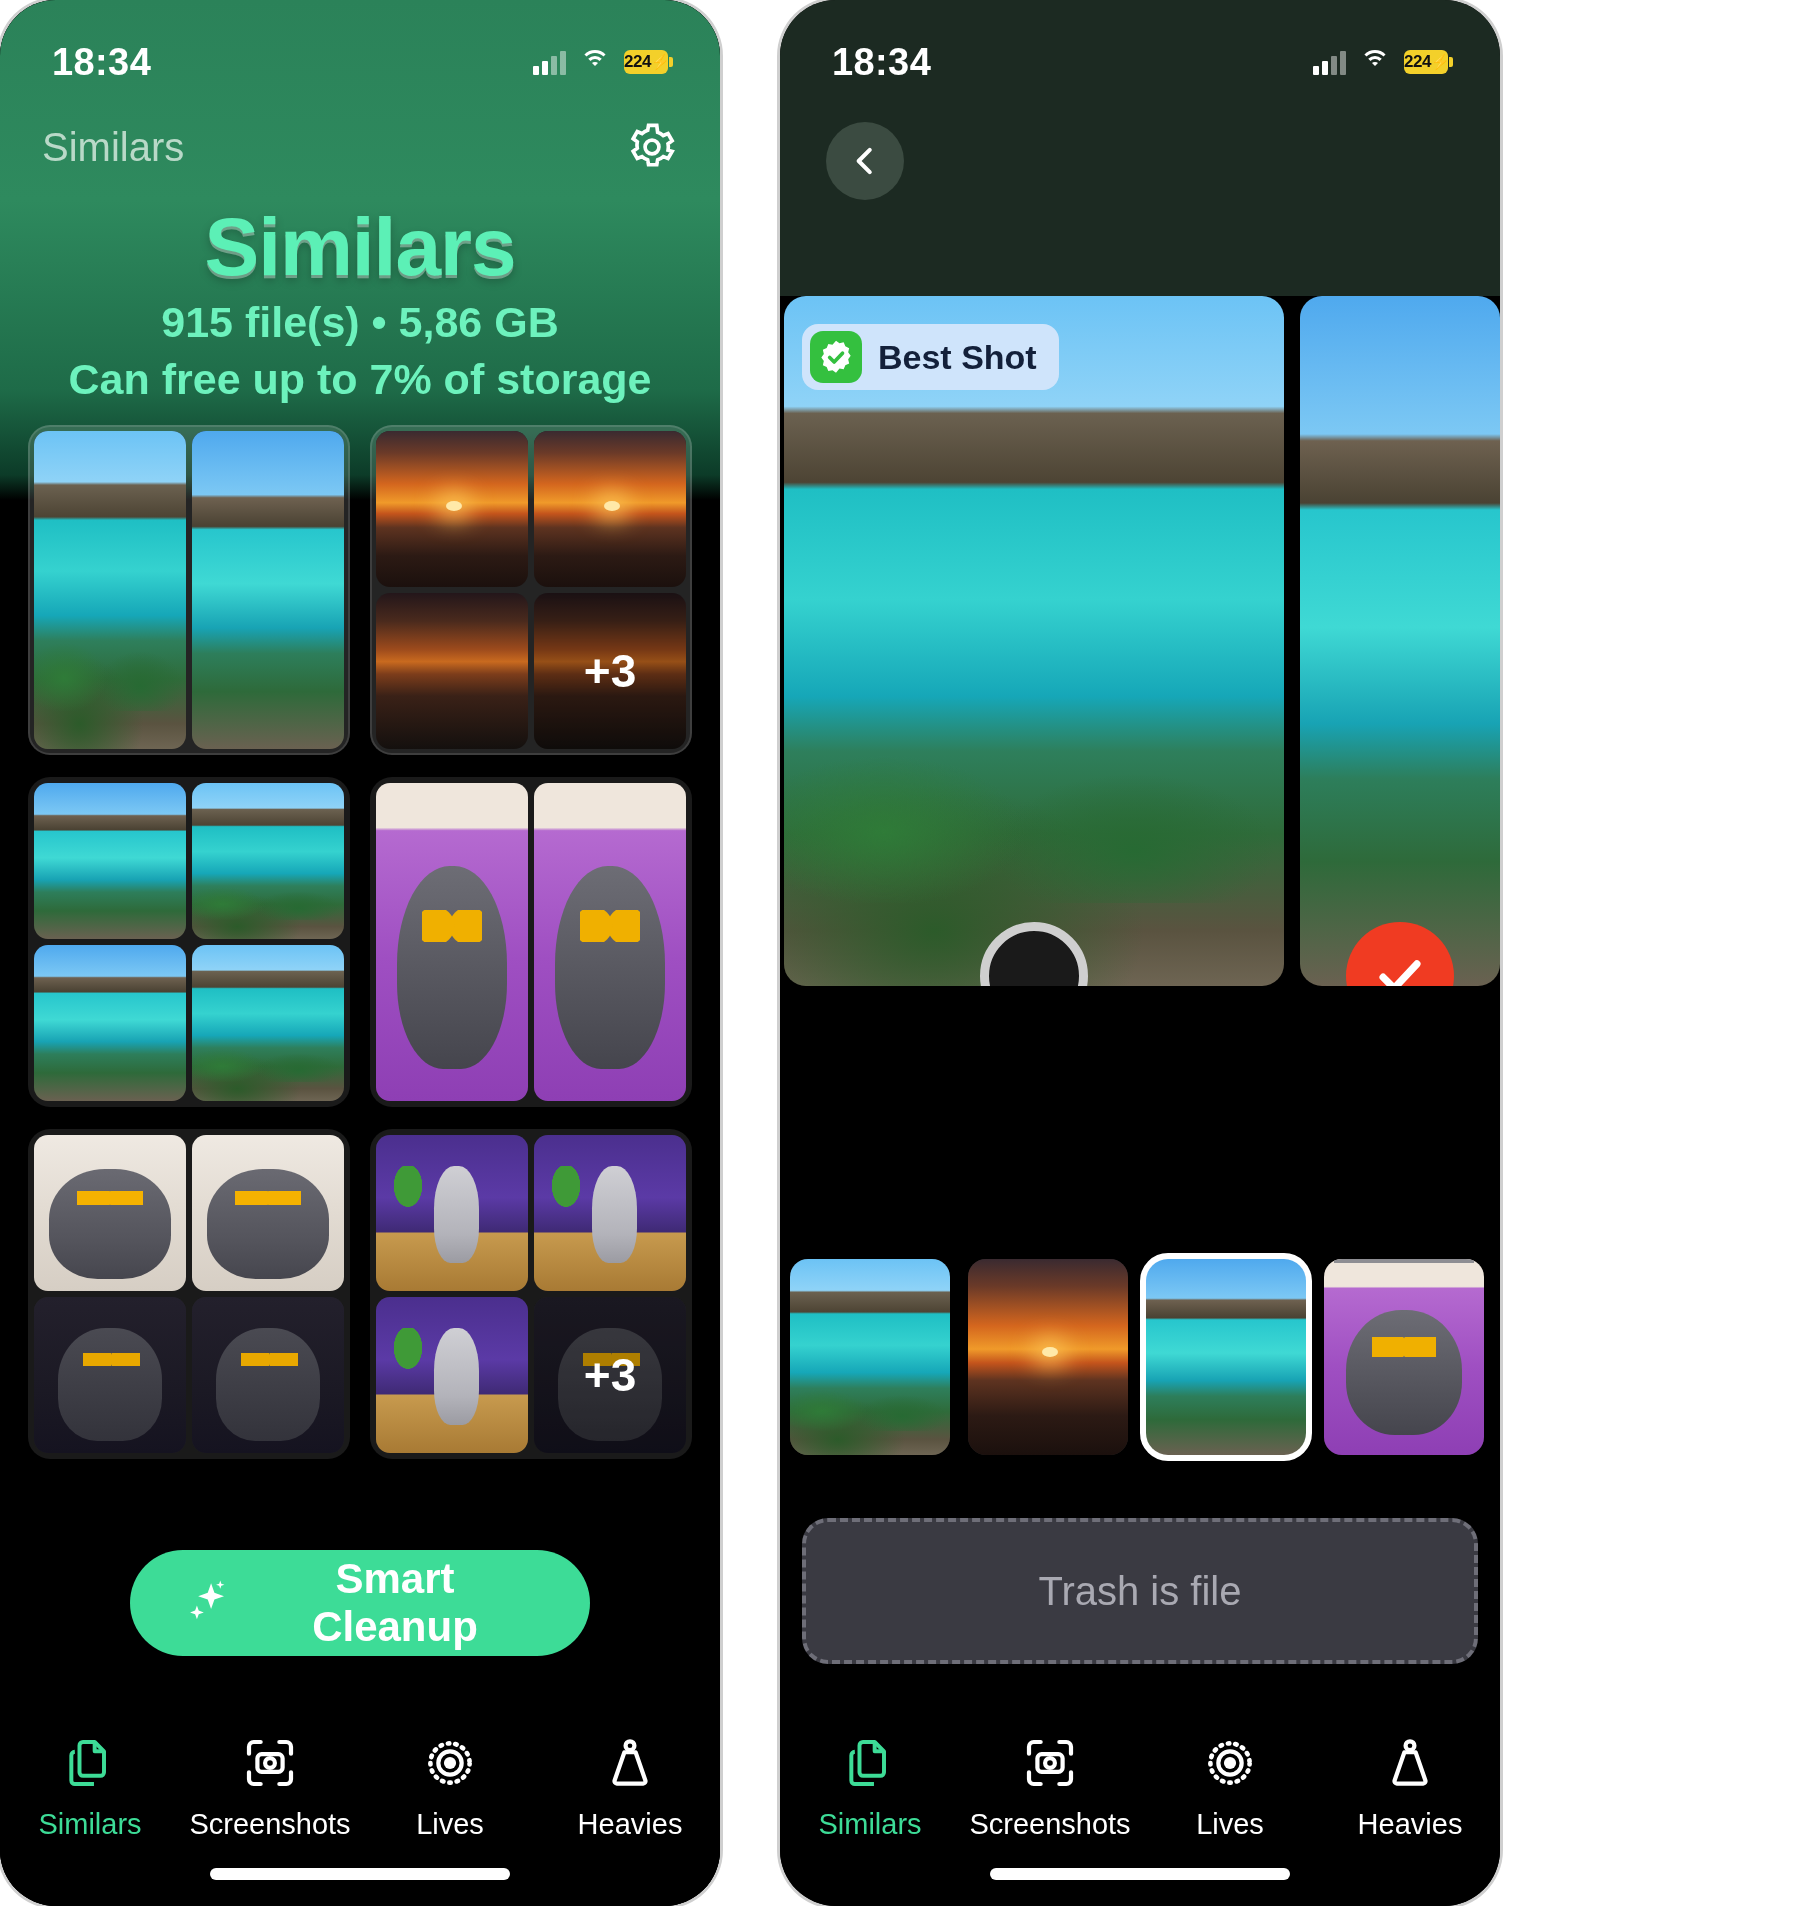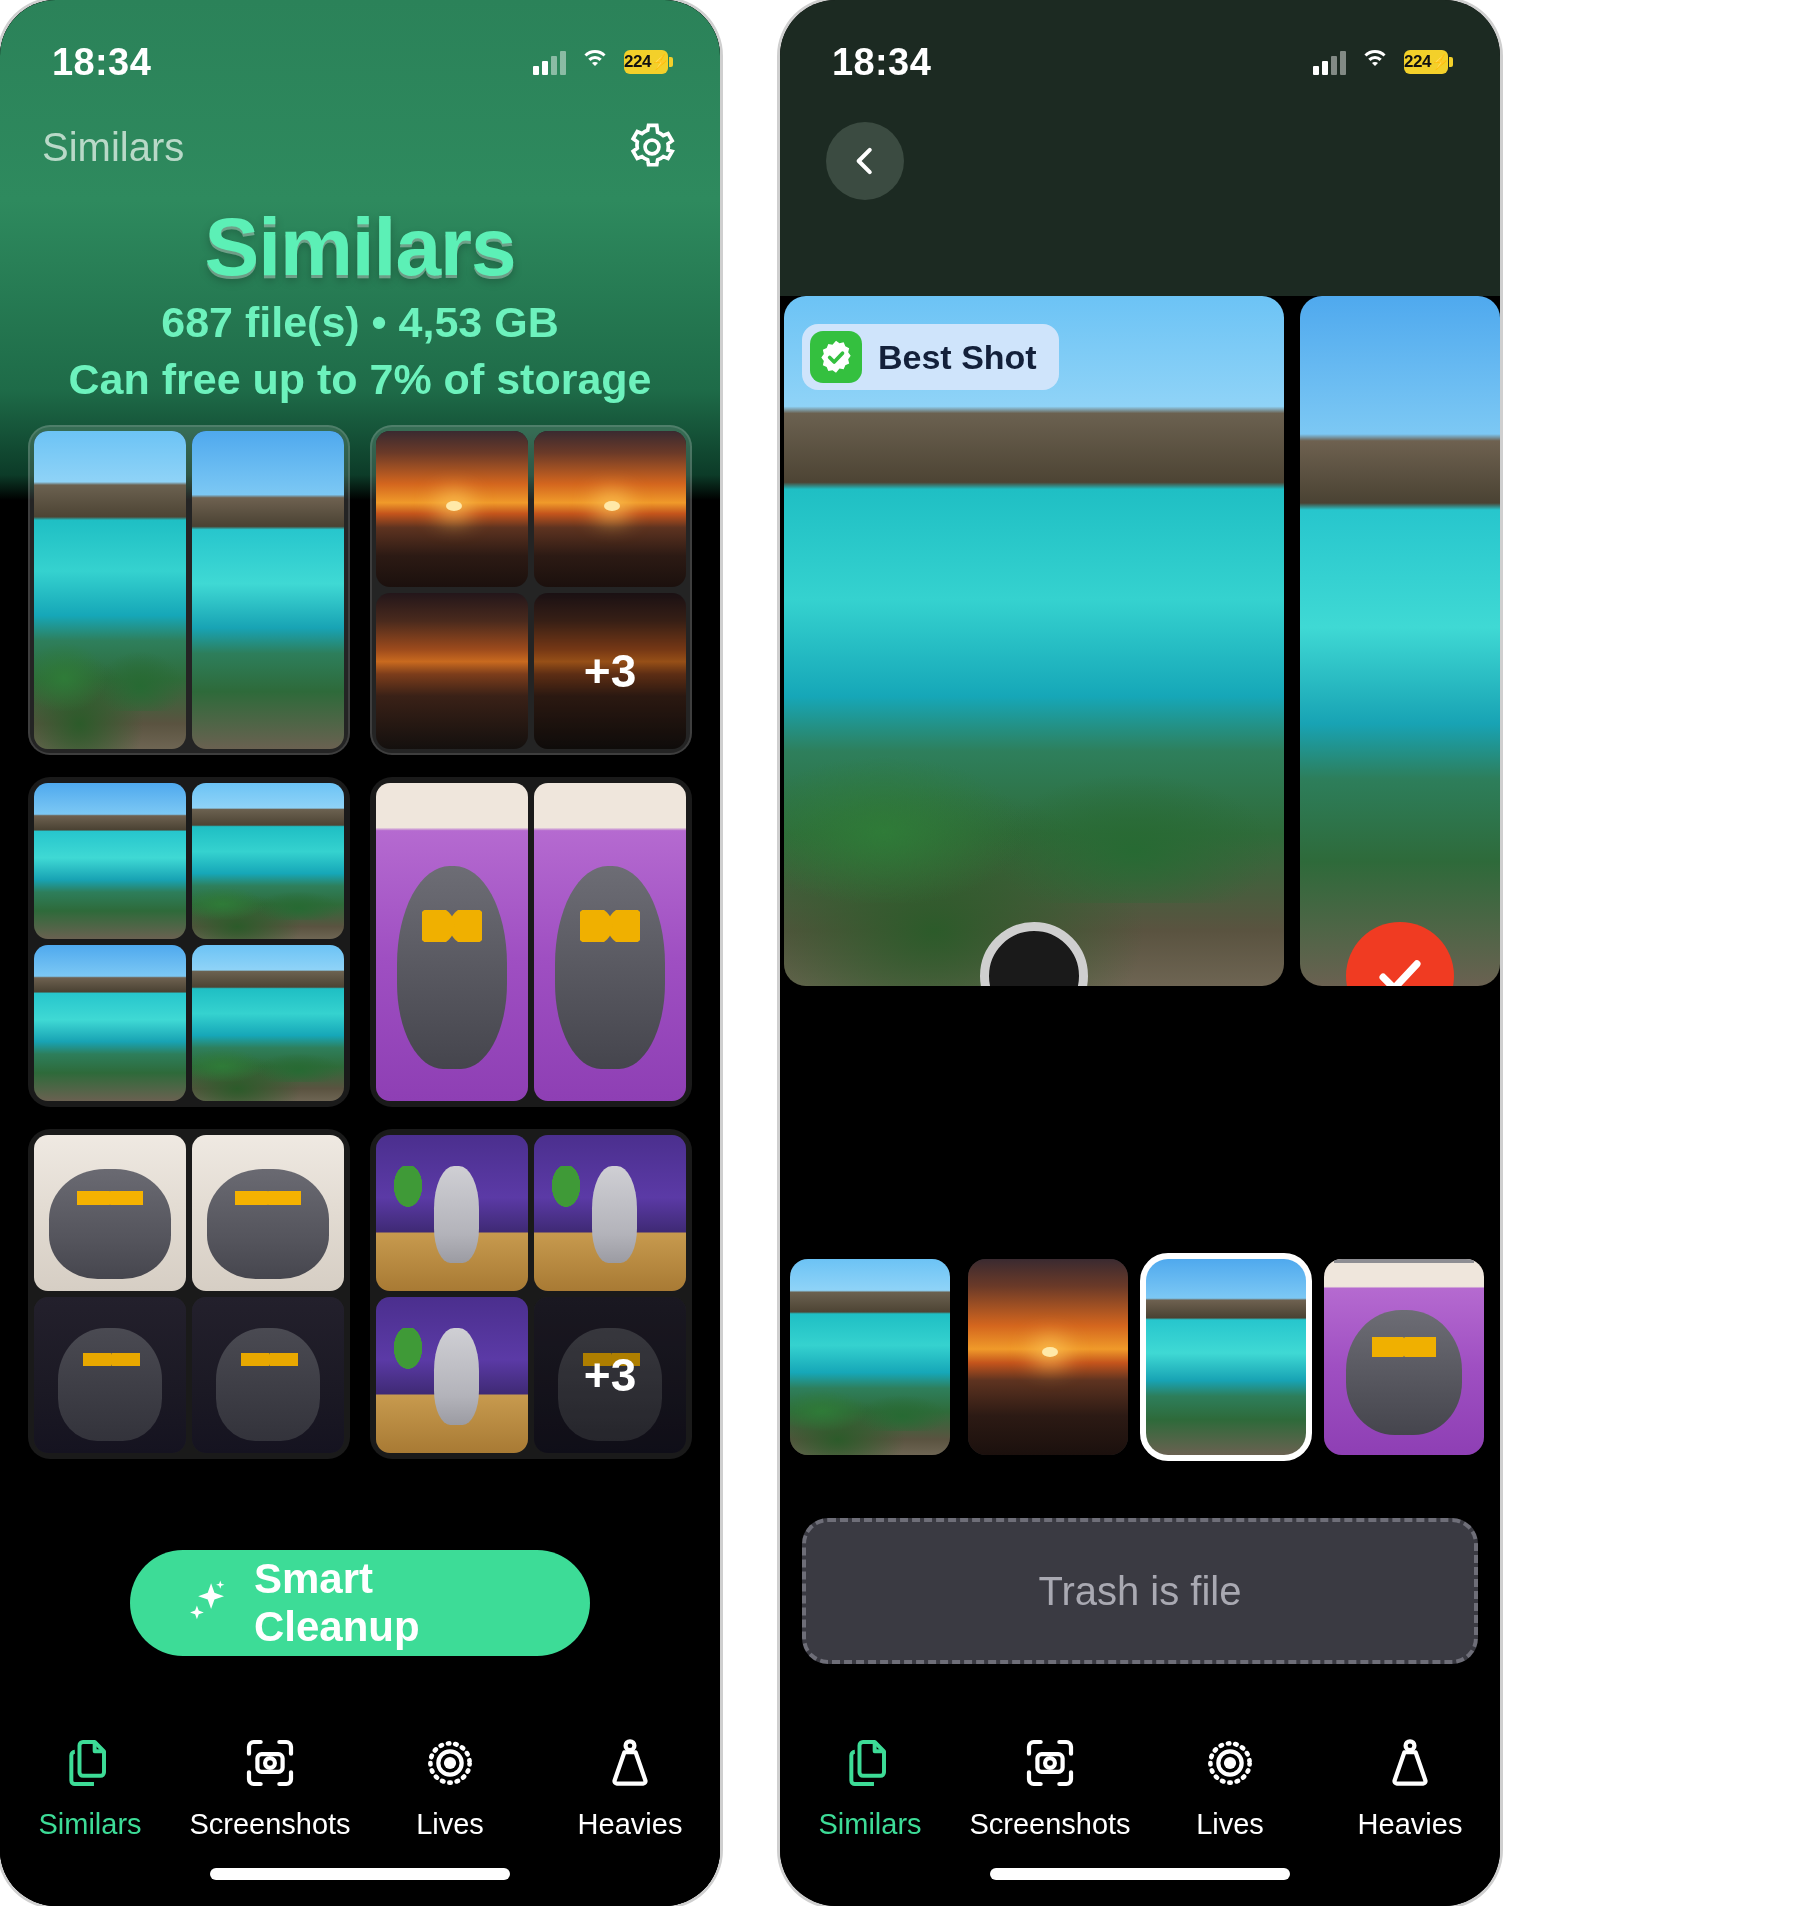--- a/index.html
+++ b/index.html
@@ -127,21 +127,21 @@
   }
   .ph.cat-dark:before { content:""; position:absolute; left:16%; top:20%; width:68%; height:72%;
       border-radius:46% 46% 38% 38%; background:linear-gradient(180deg,#4a4a52 0%, #33333b 100%); }
   .ph.cat-dark:after { content:""; position:absolute; left:32%; top:36%; width:38%; height:8%;
       background:radial-gradient(circle at 20% 50%, #e8a800 0 38%, transparent 40%),
                  radial-gradient(circle at 80% 50%, #e8a800 0 38%, transparent 40%); }
 
   
   .cleanup { position:absolute; left:50%; transform:translateX(-50%); bottom:250px; z-index:35;
              height:106px; min-width:460px; padding:0 54px; border-radius:53px; background:#3ddc97;
-             display:flex; align-items:center; justify-content:center; gap:20px; cursor:pointer; }
+             display:flex; align-items:center; justify-content:center; gap:20px; cursor:pointer;text-align:center; }
   .cleanup .lbl { color:#fff; font-size:42px; font-weight:600; }
   .spark { width:50px; height:50px; position:relative; }
 
   
   .tabbar { position:absolute; left:0; right:0; bottom:0; height:200px; background:#000;
             display:flex; align-items:flex-start; padding-top:26px; z-index:50; }
   .tab { flex:1; display:flex; flex-direction:column; align-items:center; gap:14px; cursor:pointer; }
   .tab .ticon { width:62px; height:62px; display:flex; align-items:center; justify-content:center; }
   .tab .tlbl { font-size:29px; color:#ffffff; font-weight:400; }
   .tab.active .tlbl { color:#3ddc97; }
@@ -221,21 +221,21 @@
       <div class="nav-title">Similars</div>
       <div class="gear">
         <svg width="52" height="52" viewBox="0 0 24 24" fill="none" stroke="#ffffff" stroke-width="1.7">
           <circle cx="12" cy="12" r="3.2"></circle>
           <path d="M19.4 13.5a7.6 7.6 0 0 0 0-3l1.9-1.4-1.9-3.3-2.2.9a7.6 7.6 0 0 0-2.6-1.5L14.2 2h-3.8l-.4 2.3a7.6 7.6 0 0 0-2.6 1.5l-2.2-.9L3.3 8.2l1.9 1.4a7.6 7.6 0 0 0 0 3l-1.9 1.4 1.9 3.3 2.2-.9a7.6 7.6 0 0 0 2.6 1.5l.4 2.3h3.8l.4-2.3a7.6 7.6 0 0 0 2.6-1.5l2.2.9 1.9-3.3z"></path>
         </svg>
       </div>
     </div>
 
     <div class="hero-title">Similars</div>
-    <div class="hero-sub">687 file(s) • 4,53 GB</div>
+    <div class="hero-sub">915 file(s) • 5,86 GB</div>
     <div class="hero-sub2">Can free up to 7% of storage</div>
 
     <div class="groups">
 
       <div class="grow">
         <div class="gcard on-green">
           <div class="cell-img tall">
               <div class="ph beach"></div>
             </div>
           <div class="cell-img tall">

